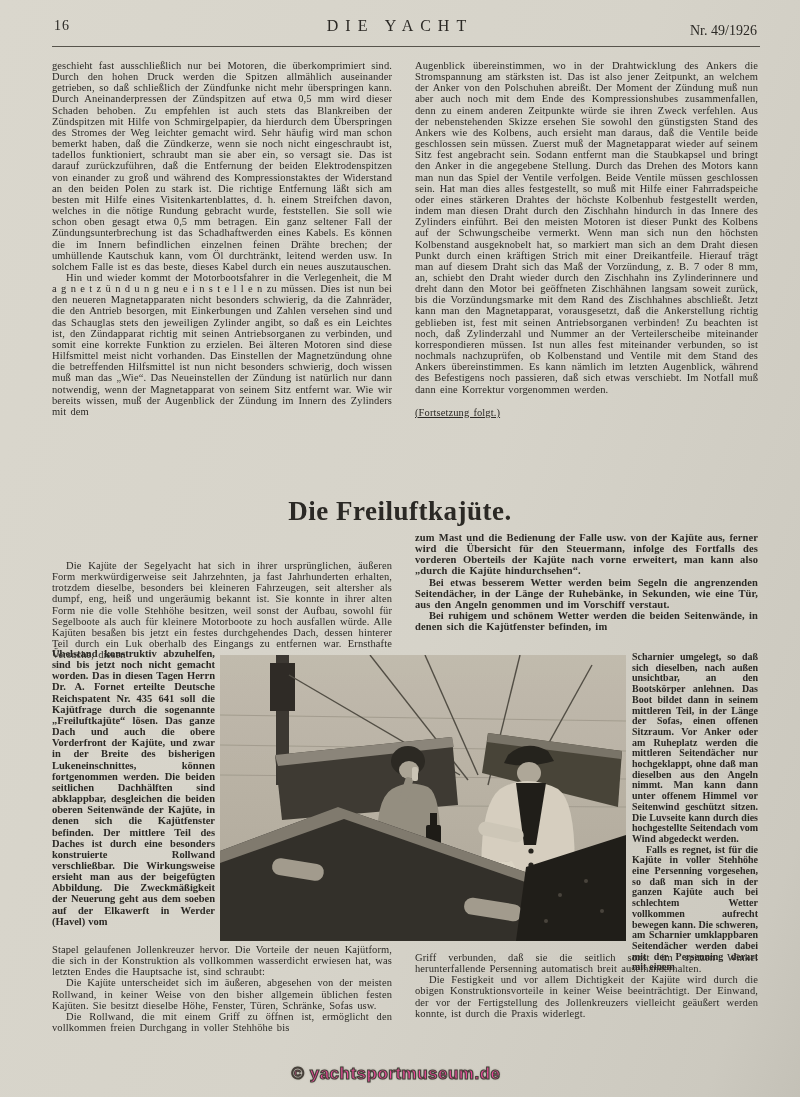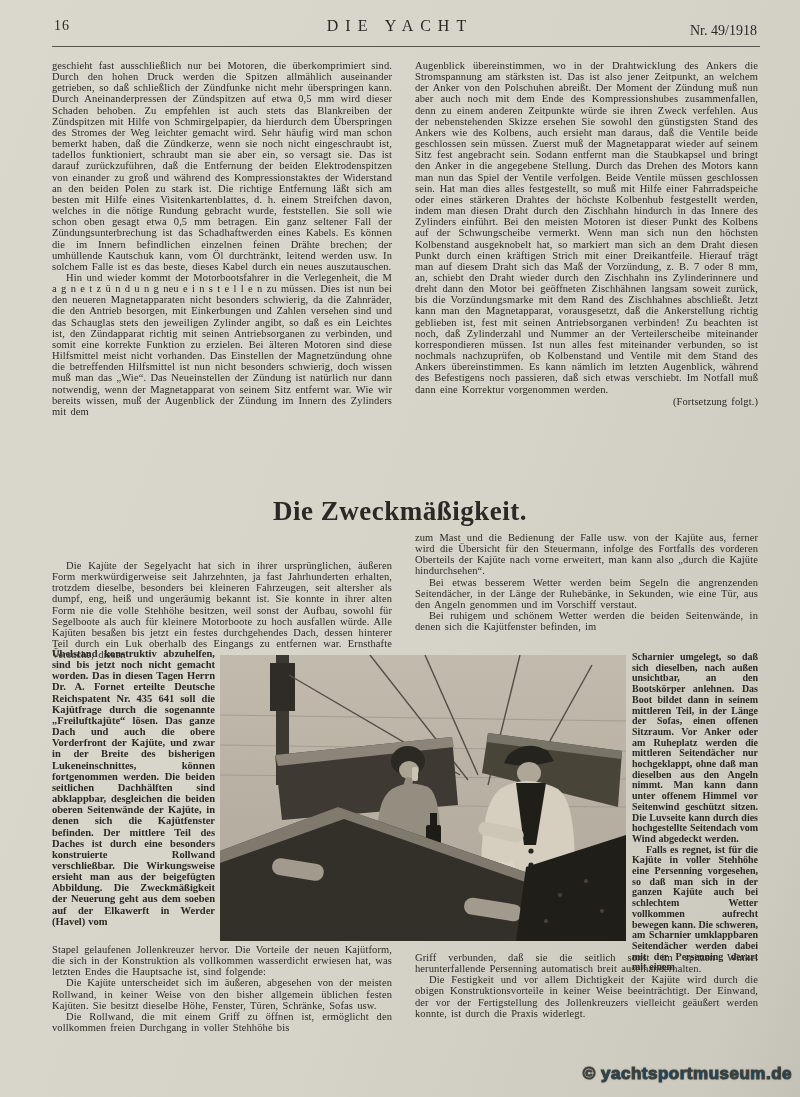--- a/index.html
+++ b/index.html
@@ -14,68 +14,68 @@
   
   .pagenum{left:54px;top:18px;font-size:14px;letter-spacing:1px;}
   .journal{left:0;top:17px;width:800px;font-size:16px;letter-spacing:7px;}
   .issue{left:690px;top:23px;font-size:14px;}
   .rule{left:52px;top:46px;width:708px;height:1px;background:#57544c;}
   
   .col{font-size:10.5px;line-height:11.15px;text-align:justify;word-spacing:1.4px;letter-spacing:.1px;}
   .para{margin:0;}
   .indent{text-indent:14px;}
   .narrowtxt{word-spacing:.3px;letter-spacing:0;font-weight:bold;}
-  .cont{text-align:right;font-style:normal;margin-top:1px;}
+  .cont{text-align:left;font-style:normal;margin-top:12px;text-decoration:underline;}
   
   .art-title{left:0;top:496px;width:800px;text-align:center;
     font-size:27px;font-weight:700;letter-spacing:.5px;}
   
   .photo{left:220px;top:655px;width:406px;height:286px;background:#b3afa6;
     box-shadow:0 0 0 1px #a19d93 inset;filter:sepia(.12) contrast(1.02);}
   .photo svg{display:block;width:100%;height:100%;}
   
-  .watermark{left:0;top:1064px;width:792px;text-align:right;
+  .watermark{left:0;top:1064px;width:792px;
     font-family:"Liberation Sans","DejaVu Sans",sans-serif;
     font-size:17px;font-weight:700;letter-spacing:.5px;
-    color:#0c4a6e;-webkit-text-stroke:1.1px #45423a;
+    color:#ec4899;-webkit-text-stroke:1.1px #45423a;
     text-shadow:0 0 2px #5a574e;}
 </style>
 </head>
 <body>
 
 <div class="abs pagenum">16</div>
 <div class="abs journal">DIE YACHT</div>
-<div class="abs issue">Nr. 49/1918</div>
+<div class="abs issue">Nr. 49/1926</div>
 <div class="abs rule"></div>
 
 <div class="abs col" style="left:52px;top:60px;width:340px;">
   <p class="para">geschieht fast ausschließlich nur bei Motoren, die überkomprimiert sind. Durch den hohen Druck werden die Spitzen allmählich auseinander getrieben, so daß schließlich der Zündfunke nicht mehr überspringen kann. Durch Aneinanderpressen der Zündspitzen auf etwa 0,5 mm wird dieser Schaden behoben. Zu empfehlen ist auch stets das Blankreiben der Zündspitzen mit Hilfe von Schmirgelpapier, da hierdurch dem Überspringen des Stromes der Weg leichter gemacht wird. Sehr häufig wird man schon bemerkt haben, daß die Zündkerze, wenn sie noch nicht eingeschraubt ist, tadellos funktioniert, schraubt man sie aber ein, so versagt sie. Das ist darauf zurückzuführen, daß die Entfernung der beiden Elektrodenspitzen von einander zu groß und während des Kompressionstaktes der Widerstand an den beiden Polen zu stark ist. Die richtige Entfernung läßt sich am besten mit Hilfe eines Visitenkartenblattes, d. h. einem Streifchen davon, welches in die nötige Rundung gebracht wurde, feststellen. Sie soll wie schon oben gesagt etwa 0,5 mm betragen. Ein ganz seltener Fall der Zündungsunterbrechung ist das Schadhaftwerden eines Kabels. Es können die im Innern befindlichen einzelnen feinen Drähte brechen; der umhüllende Kautschuk kann, vom Öl durchtränkt, leitend werden usw. In solchem Falle ist es das beste, dieses Kabel durch ein neues auszutauschen.</p>
   <p class="para indent">Hin und wieder kommt der Motorbootsfahrer in die Verlegenheit, die M a g n e t z ü n d u n g  neu  e i n s t e l l e n  zu müssen. Dies ist nun bei den neueren Magnetapparaten nicht besonders schwierig, da die Zahnräder, die den Antrieb besorgen, mit Einkerbungen und Zahlen versehen sind und das Schauglas stets den jeweiligen Zylinder angibt, so daß es ein Leichtes ist, den Zündapparat richtig mit seinen Antriebsorganen zu verbinden, und somit eine korrekte Funktion zu erzielen. Bei älteren Motoren sind diese Hilfsmittel meist nicht vorhanden. Das Einstellen der Magnetzündung ohne die betreffenden Hilfsmittel ist nun nicht besonders schwierig, doch wissen muß man das „Wie“. Das Neueinstellen der Zündung ist natürlich nur dann notwendig, wenn der Magnetapparat von seinem Sitz entfernt war. Wie wir bereits wissen, muß der Augenblick der Zündung im Innern des Zylinders mit dem</p>
 </div>
 
 <div class="abs col" style="left:415px;top:60px;width:343px;">
   <p class="para">Augenblick übereinstimmen, wo in der Drahtwicklung des Ankers die Stromspannung am stärksten ist. Das ist also jener Zeitpunkt, an welchem der Anker von den Polschuhen abreißt. Der Moment der Zündung muß nun aber auch noch mit dem Ende des Kompressionshubes zusammenfallen, denn zu einem anderen Zeitpunkte würde sie ihren Zweck verfehlen. Aus der nebenstehenden Skizze ersehen Sie sowohl den günstigsten Stand des Ankers wie des Kolbens, auch ersieht man daraus, daß die Ventile beide geschlossen sein müssen. Zuerst muß der Magnetapparat wieder auf seinem Sitz fest angebracht sein. Sodann entfernt man die Staubkapsel und bringt den Anker in die angegebene Stellung. Durch das Drehen des Motors kann man nun das Spiel der Ventile verfolgen. Beide Ventile müssen geschlossen sein. Hat man dies alles festgestellt, so muß mit Hilfe einer Fahrradspeiche oder eines stärkeren Drahtes der höchste Kolbenhub festgestellt werden, indem man diesen Draht durch den Zischhahn hindurch in das Innere des Zylinders einführt. Bei den meisten Motoren ist dieser Punkt des Kolbens auf der Schwungscheibe vermerkt. Wenn man sich nun den höchsten Kolbenstand ausgeknobelt hat, so markiert man sich an dem Draht diesen Punkt durch einen kräftigen Strich mit einer Dreikantfeile. Hierauf trägt man auf diesem Draht sich das Maß der Vorzündung, z. B. 7 oder 8 mm, an, schiebt den Draht wieder durch den Zischhahn ins Zylinderinnere und dreht dann den Motor bei geöffneten Zischhähnen langsam soweit zurück, bis die Vorzündungsmarke mit dem Rand des Zischhahnes abschließt. Jetzt kann man den Magnetapparat, vorausgesetzt, daß die Ankerstellung richtig geblieben ist, fest mit seinen Antriebsorganen verbinden! Zu beachten ist noch, daß Zylinderzahl und Nummer an der Verteilerscheibe miteinander korrespondieren müssen. Ist nun alles fest miteinander verbunden, so ist nochmals nachzuprüfen, ob Kolbenstand und Ventile mit dem Stand des Ankers übereinstimmen. Es kann nämlich im letzten Augenblick, während des Befestigens noch passieren, daß sich etwas verschiebt. Im Notfall muß dann eine Korrektur vorgenommen werden.</p>
   <p class="para cont">(Fortsetzung folgt.)</p>
 </div>
 
-<div class="abs art-title">Die Zweckmäßigkeit.</div>
+<div class="abs art-title">Die Freiluftkajüte.</div>
 
 <div class="abs col" style="left:52px;top:532px;width:340px;margin-top:28px;">
   <p class="para indent">Die Kajüte der Segelyacht hat sich in ihrer ursprünglichen, äußeren Form merkwürdigerweise seit Jahrzehnten, ja fast Jahrhunderten erhalten, trotzdem dieselbe, besonders bei kleineren Fahrzeugen, seit altersher als dumpf, eng, heiß und ungeräumig bekannt ist. Sie konnte in ihrer alten Form nie die volle Stehhöhe besitzen, weil sonst der Aufbau, sowohl für Segelboote als auch für kleinere Motorboote zu hoch ausfallen würde. Alle Kajüten besaßen bis jetzt ein festes durchgehendes Dach, dessen hinterer Teil durch ein Luk oberhalb des Eingangs zu entfernen war. Ernsthafte Versuche, diesen</p>
 </div>
 <div class="abs col narrowtxt" style="left:52px;top:648px;width:163px;">
   <p class="para">Übelstand konstruktiv abzuhelfen, sind bis jetzt noch nicht gemacht worden. Das in diesen Tagen Herrn Dr. A. Fornet erteilte Deutsche Reichspatent Nr. 435 641 soll die Kajütfrage durch die sogenannte „Freiluftkajüte“ lösen. Das ganze Dach und auch die obere Vorderfront der Kajüte, und zwar in der Breite des bisherigen Lukeneinschnittes, können fortgenommen werden. Die beiden seitlichen Dachhälften sind abklappbar, desgleichen die beiden oberen Seitenwände der Kajüte, in denen sich die Kajütfenster befinden. Der mittlere Teil des Daches ist durch eine besonders konstruierte Rollwand verschließbar. Die Wirkungsweise ersieht man aus der beigefügten Abbildung. Die Zweckmäßigkeit der Neuerung geht aus dem soeben auf der Elkawerft in Werder (Havel) vom</p>
 </div>
 <div class="abs col" style="left:52px;top:944px;width:340px;">
-  <p class="para">Stapel gelaufenen Jollenkreuzer hervor. Die Vorteile der neuen Kajütform, die sich in der Konstruktion als vollkommen wasserdicht erwiesen hat, was letzten Endes die Hauptsache ist, sind folgende:</p>
+  <p class="para">Stapel gelaufenen Jollenkreuzer hervor. Die Vorteile der neuen Kajütform, die sich in der Konstruktion als vollkommen wasserdicht erwiesen hat, was letzten Endes die Hauptsache ist, sind schraubt:</p>
   <p class="para indent">Die Kajüte unterscheidet sich im äußeren, abgesehen von der meisten Rollwand, in keiner Weise von den bisher allgemein üblichen festen Kajüten. Sie besitzt dieselbe Höhe, Fenster, Türen, Schränke, Sofas usw.</p>
   <p class="para indent">Die Rollwand, die mit einem Griff zu öffnen ist, ermöglicht den vollkommen freien Durchgang in voller Stehhöhe bis</p>
 </div>
 
-<div class="abs col" style="left:415px;top:532px;width:343px;">
+<div class="abs col" style="left:415px;top:532px;width:343px;font-weight:bold;">
   <p class="para">zum Mast und die Bedienung der Falle usw. von der Kajüte aus, ferner wird die Übersicht für den Steuermann, infolge des Fortfalls des vorderen Oberteils der Kajüte nach vorne erweitert, man kann also „durch die Kajüte hindurchsehen“.</p>
   <p class="para indent">Bei etwas besserem Wetter werden beim Segeln die angrenzenden Seitendächer, in der Länge der Ruhebänke, in Sekunden, wie eine Tür, aus den Angeln genommen und im Vorschiff verstaut.</p>
   <p class="para indent">Bei ruhigem und schönem Wetter werden die beiden Seitenwände, in denen sich die Kajütfenster befinden, im</p>
 </div>
 <div class="abs col narrowtxt" style="left:632px;top:652px;width:126px;font-size:10px;line-height:10.7px;">
   <p class="para">Scharnier umgelegt, so daß sich dieselben, nach außen unsichtbar, an den Bootskörper anlehnen. Das Boot bildet dann in seinem mittleren Teil, in der Länge der Sofas, einen offenen Sitzraum. Vor Anker oder am Ruheplatz werden die mittleren Seitendächer nur hochgeklappt, ohne daß man dieselben aus den Angeln nimmt. Man kann dann unter offenem Himmel vor Seitenwind geschützt sitzen. Die Luvseite kann durch dies hochgestellte Seitendach vom Wind abgedeckt werden.</p>
   <p class="para indent">Falls es regnet, ist für die Kajüte in voller Stehhöhe eine Persenning vorgesehen, so daß man sich in der ganzen Kajüte auch bei schlechtem Wetter vollkommen aufrecht bewegen kann. Die schweren, am Scharnier umklappbaren Seitendächer werden dabei mit der Persenning derart mit einem</p>
 </div>
 <div class="abs col" style="left:415px;top:952px;width:343px;">
   <p class="para">Griff verbunden, daß sie die seitlich sonst im spitzen Winkel herunterfallende Persenning automatisch breit auseinanderhalten.</p>

